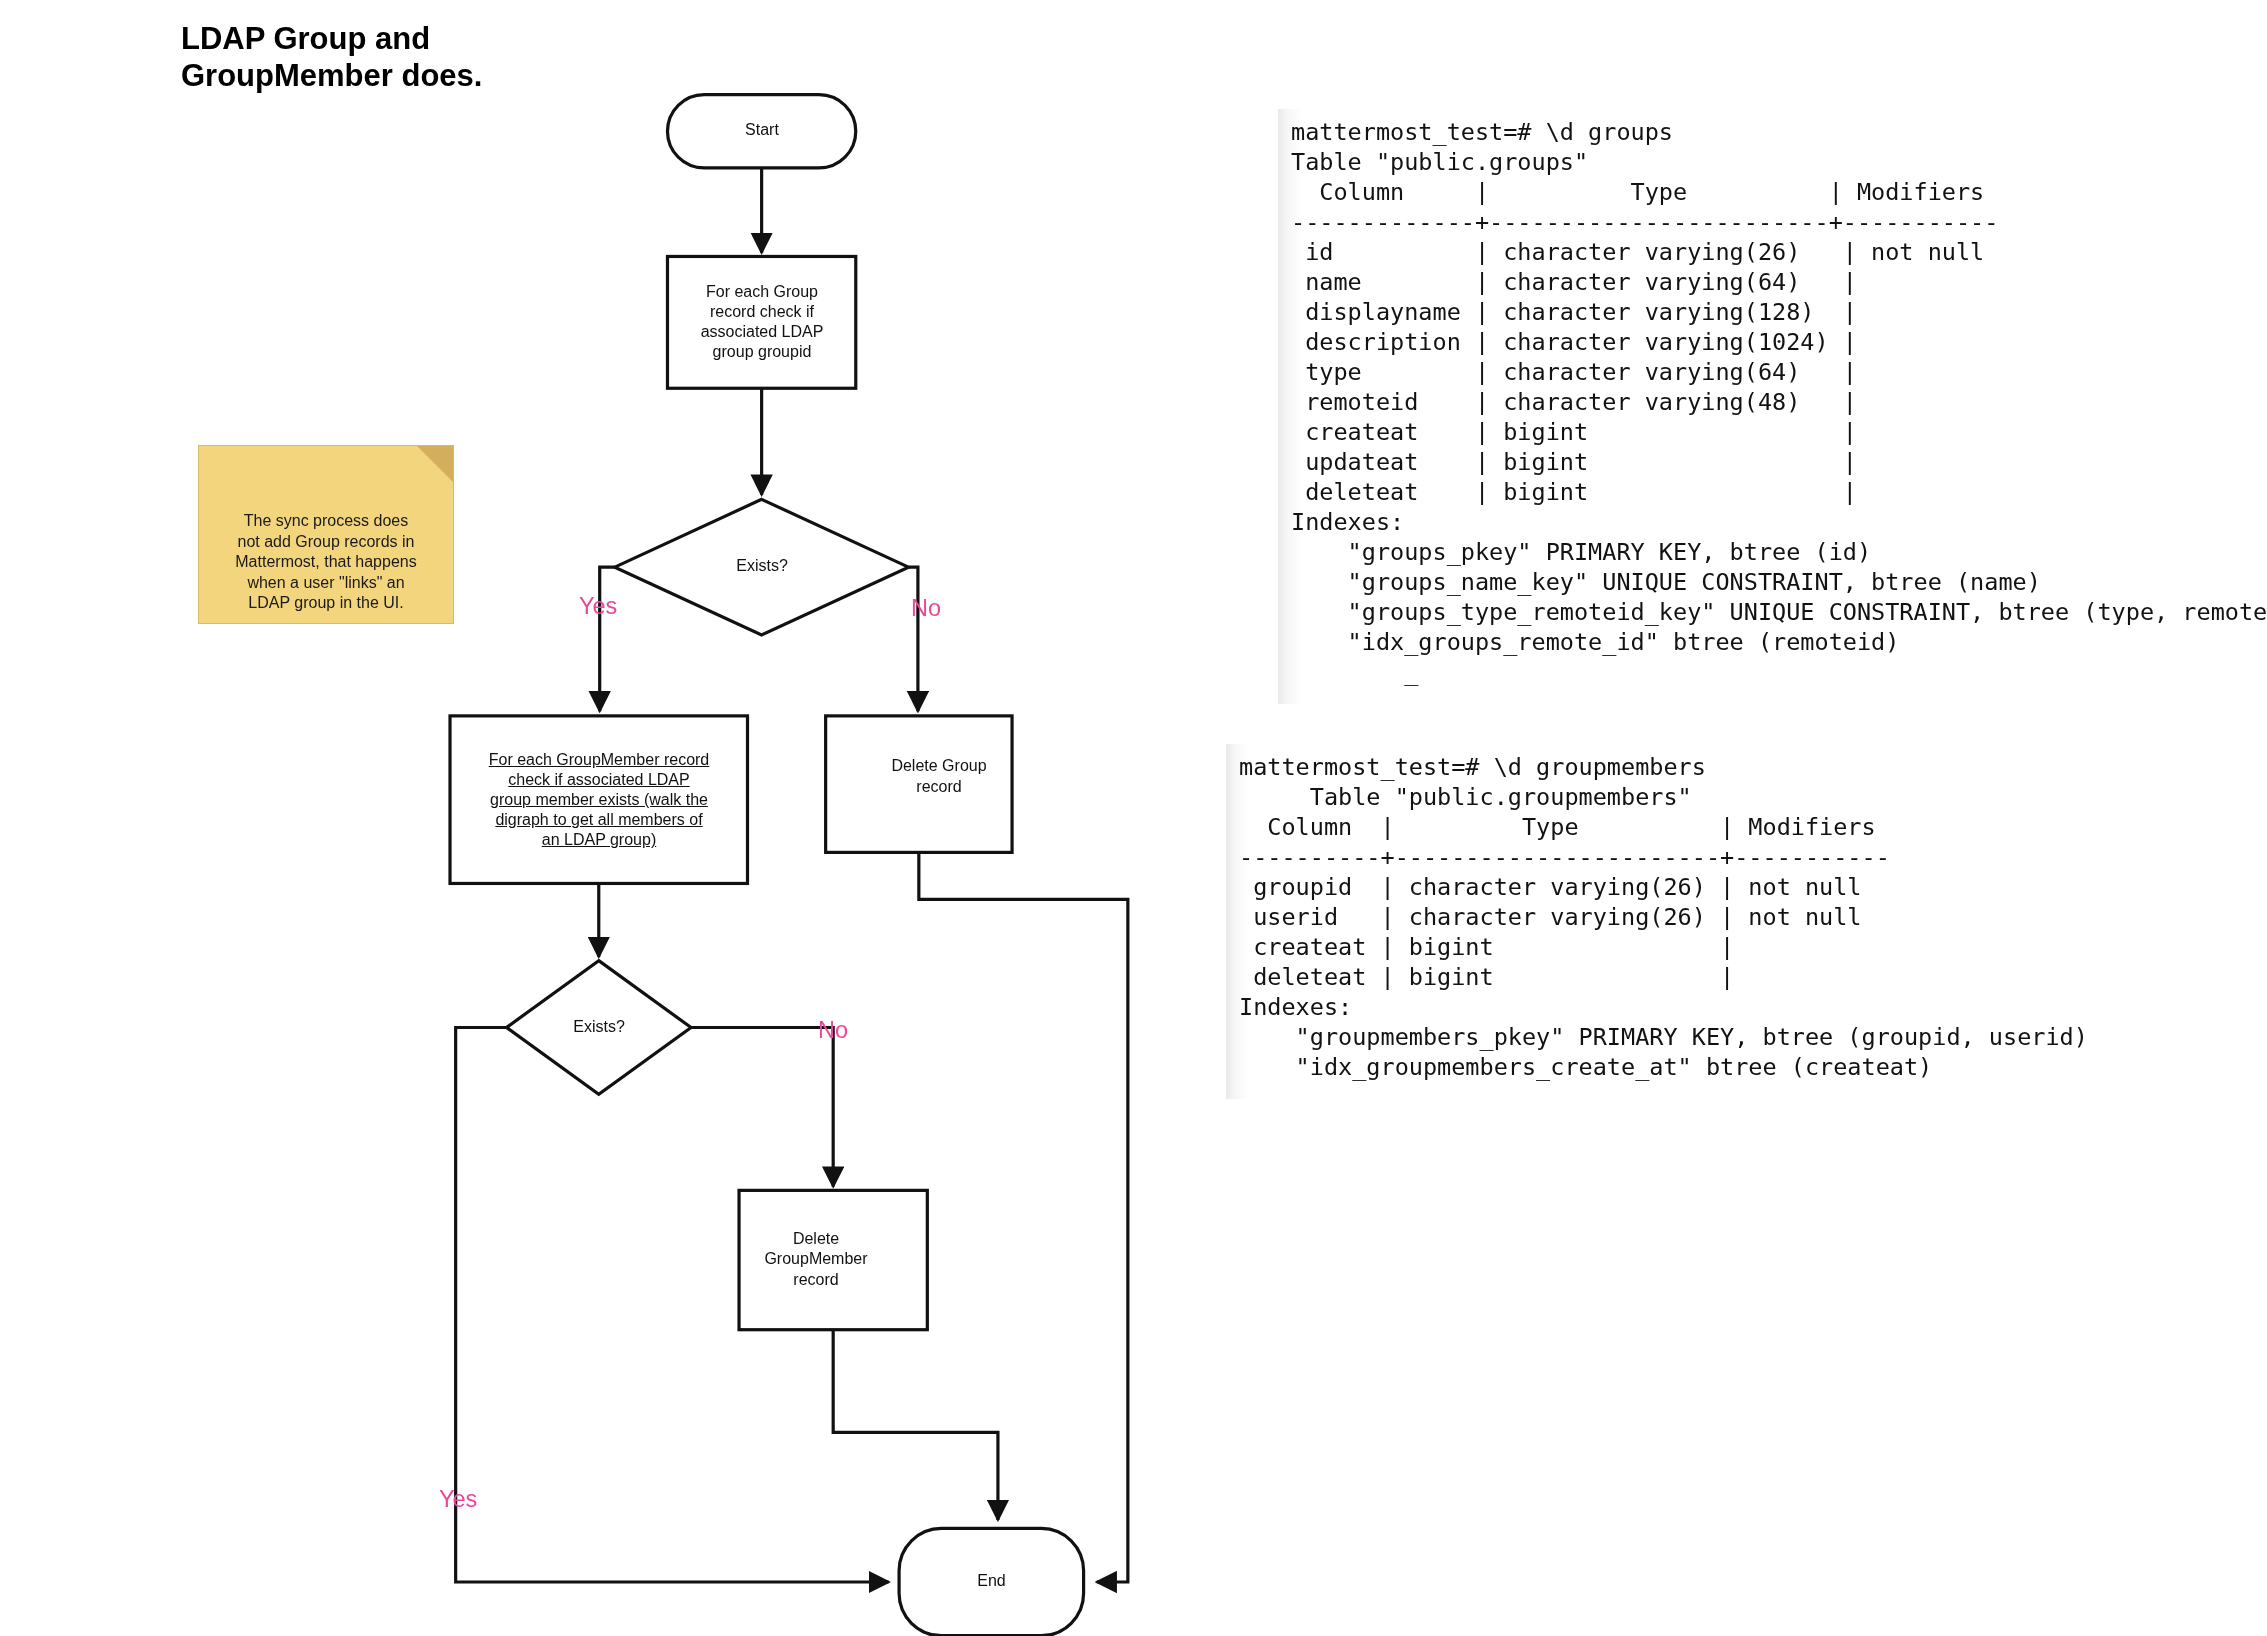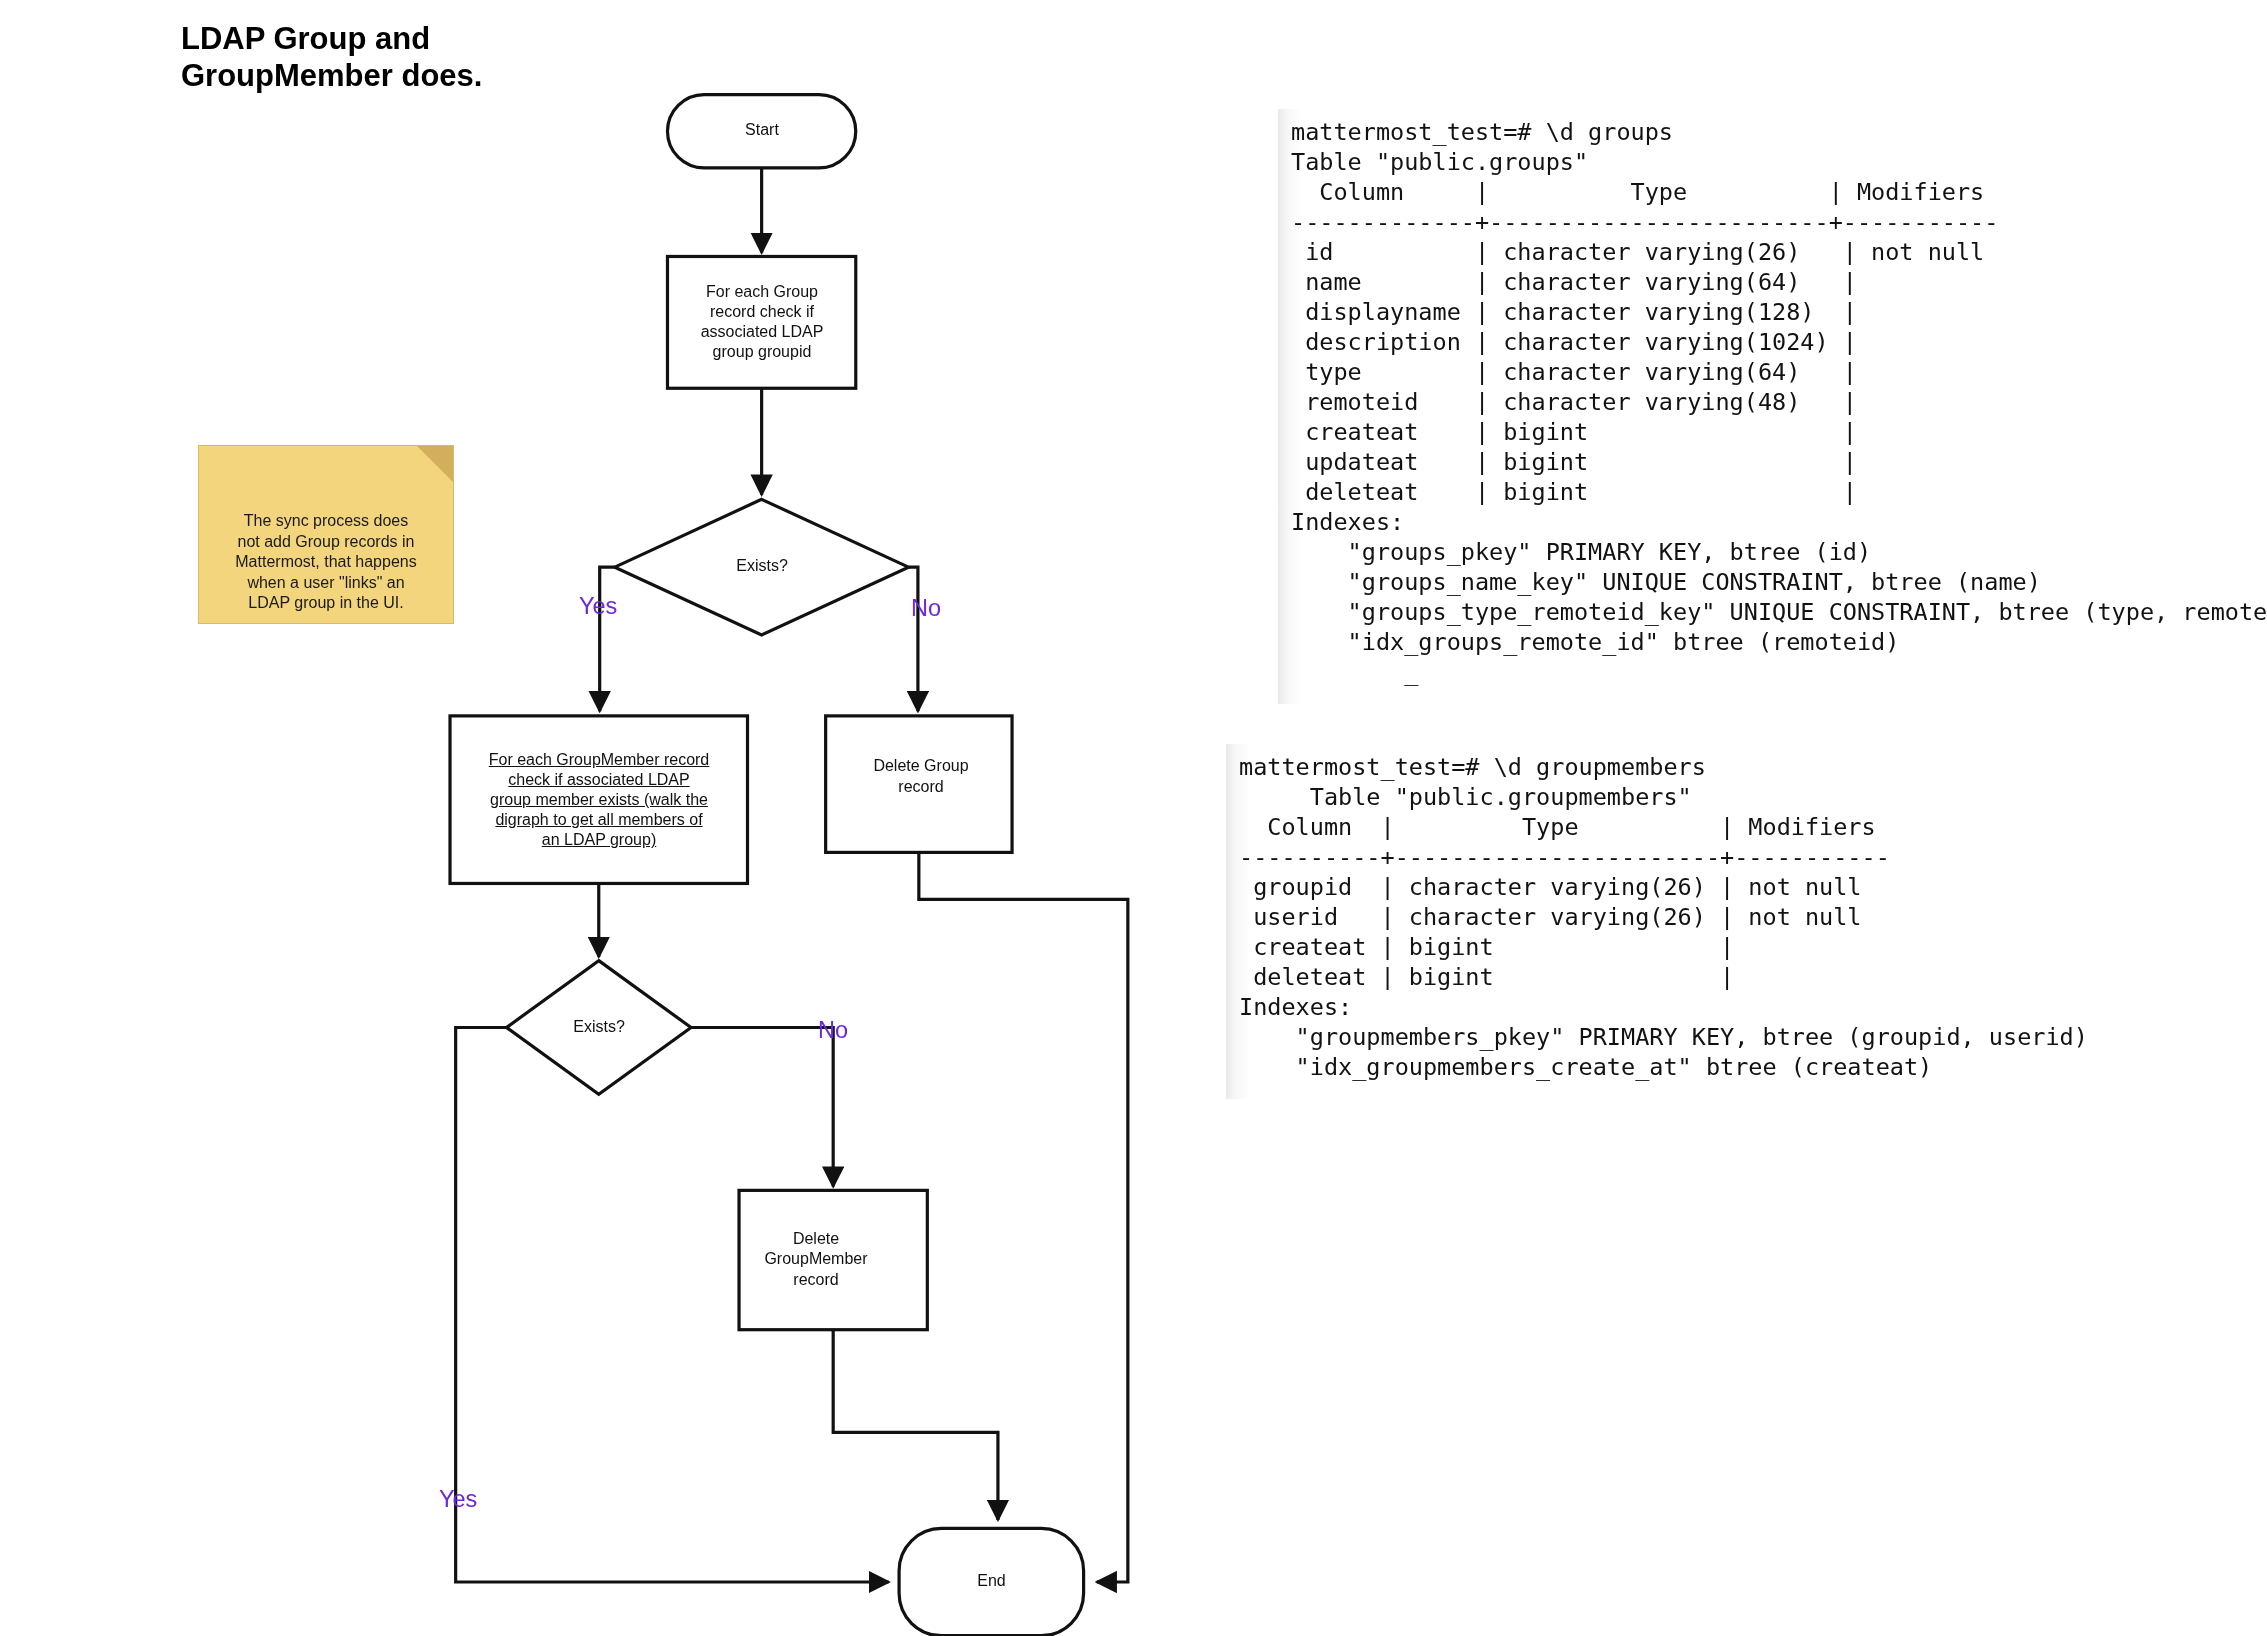--- a/index.html
+++ b/index.html
@@ -48,21 +48,21 @@
     font-size: 16px;
     line-height: 1.26;
     color: #111111;
     white-space: pre-line;
     pointer-events: none;
   }
   .edge-label {
     position: absolute;
     font-family: "Liberation Sans", sans-serif;
     font-size: 23.5px;
-    color: #6d28d9;
+    color: #ec4899;
     white-space: nowrap;
   }
 
   
   .sticky {
     position: absolute;
     background: #f3d57e;
     color: #1a1a1a;
     font-family: "Liberation Sans", sans-serif;
     font-size: 16px;
@@ -162,21 +162,21 @@
 group groupid</div>
 
   <div class="node-label" style="left:668px; top:539px; width:188px; height:55px;">Exists?</div>
 
   <div class="node-label" style="left:454px; top:718px; width:290px; height:164px;text-decoration:underline;">For each GroupMember record
 check if associated LDAP
 group member exists (walk the
 digraph to get all members of
 an LDAP group)</div>
 
-  <div class="node-label" style="left:828px; top:716px; width:186px; height:121px;">Delete Group
+  <div class="node-label" style="left:846px; top:716px; width:186px; height:121px;">Delete Group
 record</div>
 
   <div class="node-label" style="left:505px; top:1000px; width:188px; height:55px;">Exists?</div>
 
   <div class="node-label" style="left:739px; top:1190px; width:154px; height:139px;">Delete
 GroupMember
 record</div>
 
   <div class="node-label" style="left:899px; top:1528px; width:185px; height:107px;">End</div>
 

